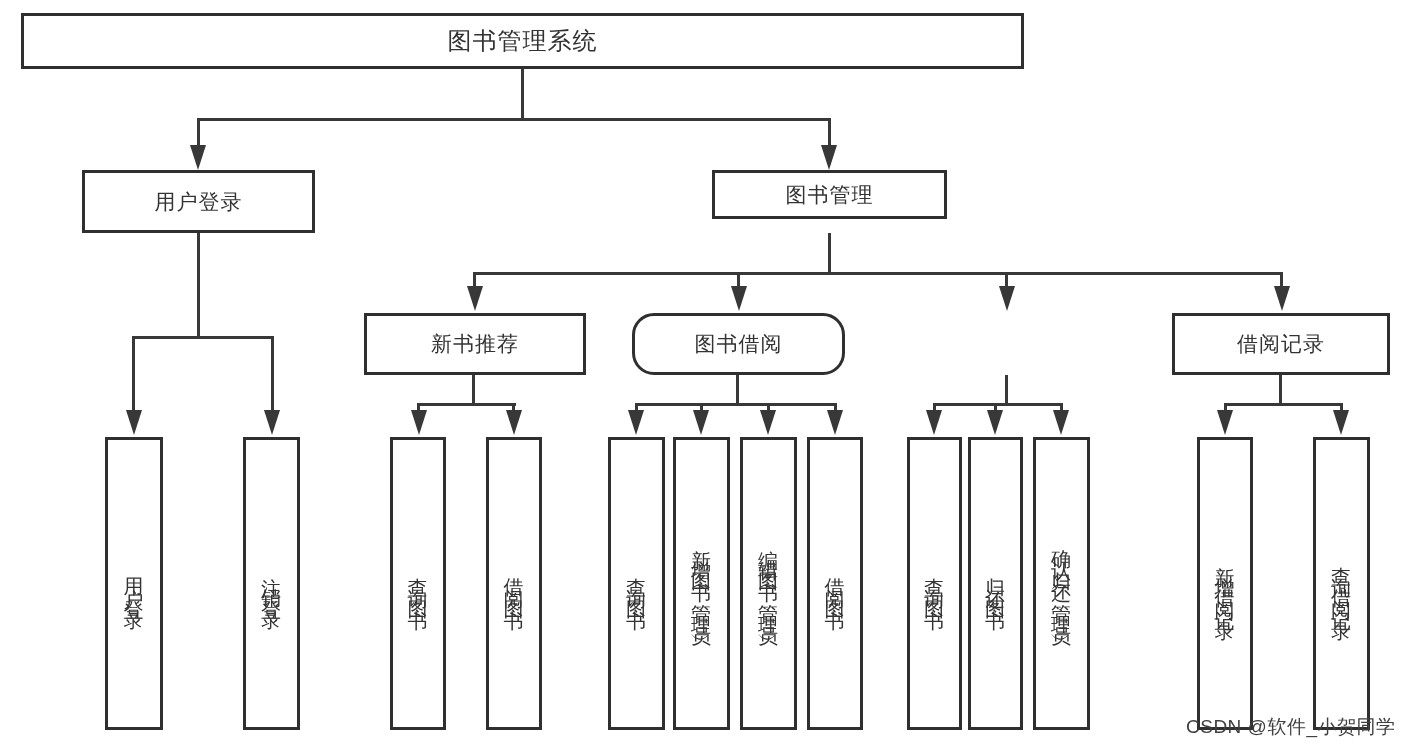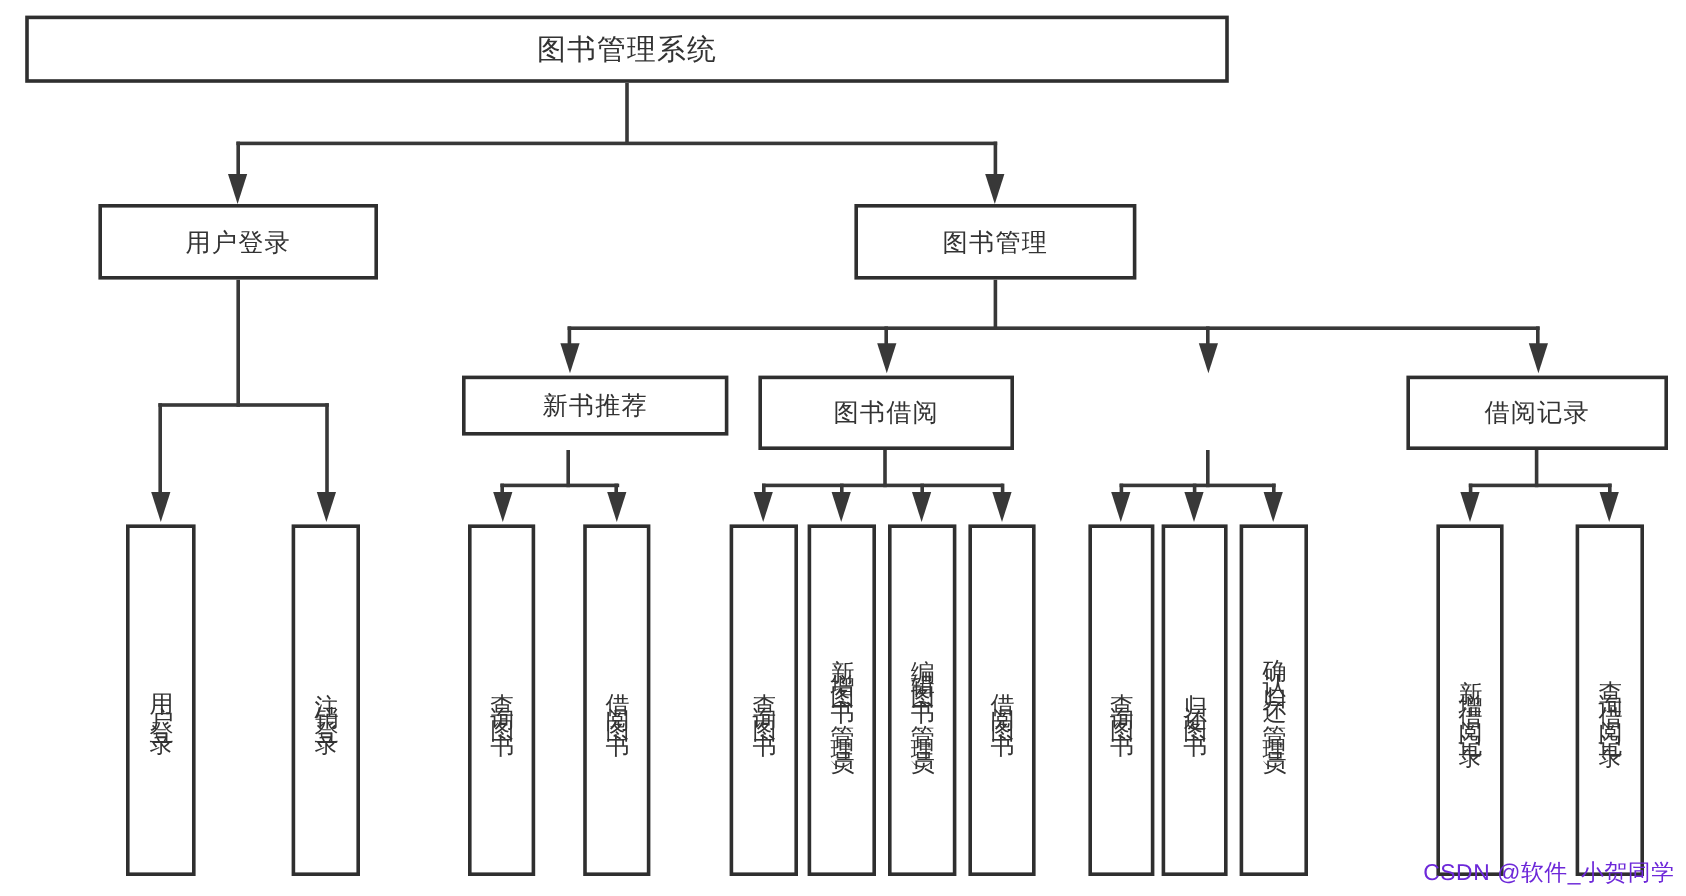--- a/index.html
+++ b/index.html
@@ -50,21 +50,21 @@
     position:absolute;width:0;height:0;
     border-left:8px solid transparent;
     border-right:8px solid transparent;
     border-top:25px solid #383838;
     z-index:1;
   }
   .watermark{
     position:absolute;
     left:1186px;top:714px;
     font-size:19px;
-    color:#6d28d9;
+    color:#404040;
     letter-spacing:0.5px;
     z-index:5;
     white-space:nowrap;
   }
 </style>
 </head>
 <body>
 
 <div class="canvas">
 
@@ -75,21 +75,21 @@
   <div class="vl" style="left:521px;top:69px;height:51px;"></div>
   <div class="hl" style="left:197px;top:118px;width:634px;"></div>
   <div class="vl" style="left:197px;top:118px;height:28px;"></div>
   <div class="arr" style="left:190px;top:145px;"></div>
   <div class="vl" style="left:828px;top:118px;height:28px;"></div>
   <div class="arr" style="left:821px;top:145px;"></div>
 
   <div class="hbox" style="left:82px;top:170px;width:233px;height:63px;">
     <span>用户登录</span>
   </div>
-  <div class="hbox" style="left:712px;top:170px;width:235px;height:63px;">
+  <div class="hbox" style="left:712px;top:170px;width:235px;height:49px;">
     <span>图书管理</span>
   </div>
 
   <div class="vl" style="left:197px;top:233px;height:106px;"></div>
   <div class="hl" style="left:132px;top:336px;width:142px;"></div>
   <div class="vl" style="left:132px;top:336px;height:76px;"></div>
   <div class="arr" style="left:126px;top:410px;"></div>
   <div class="vl" style="left:271px;top:336px;height:76px;"></div>
   <div class="arr" style="left:264px;top:410px;"></div>
 
@@ -97,24 +97,24 @@
   <div class="hl" style="left:473px;top:272px;width:810px;"></div>
   <div class="vl" style="left:473px;top:272px;height:16px;"></div>
   <div class="arr" style="left:467px;top:286px;"></div>
   <div class="vl" style="left:737px;top:272px;height:16px;"></div>
   <div class="arr" style="left:731px;top:286px;"></div>
   <div class="vl" style="left:1005px;top:272px;height:16px;"></div>
   <div class="arr" style="left:999px;top:286px;"></div>
   <div class="vl" style="left:1280px;top:272px;height:16px;"></div>
   <div class="arr" style="left:1274px;top:286px;"></div>
 
-  <div class="hbox" style="left:385px;top:313px;width:222px;height:50px;">
+  <div class="hbox" style="left:364px;top:313px;width:222px;height:62px;">
     <span>新书推荐</span>
   </div>
-  <div class="hbox" style="left:632px;top:313px;width:213px;height:62px;">
+  <div class="hbox" style="left:632px;top:313px;width:213px;height:62px;border-radius:22px;">
     <span>图书借阅</span>
   </div>
   <div class="hbox" style="left:1172px;top:313px;width:218px;height:62px;">
     <span>借阅记录</span>
   </div>
 
   <div class="vl" style="left:472px;top:375px;height:31px;"></div>
   <div class="hl" style="left:417px;top:403px;width:99px;"></div>
   <div class="vl" style="left:417px;top:403px;height:9px;"></div>
   <div class="arr" style="left:411px;top:410px;"></div>

